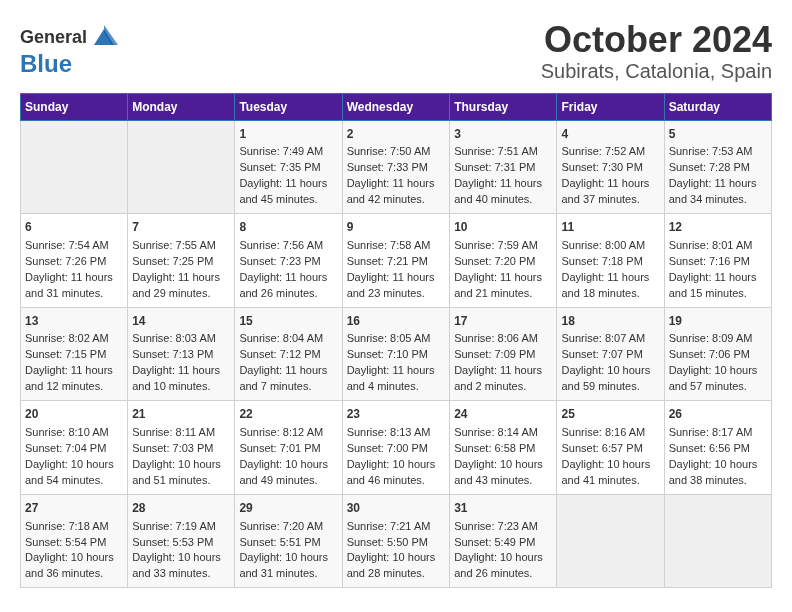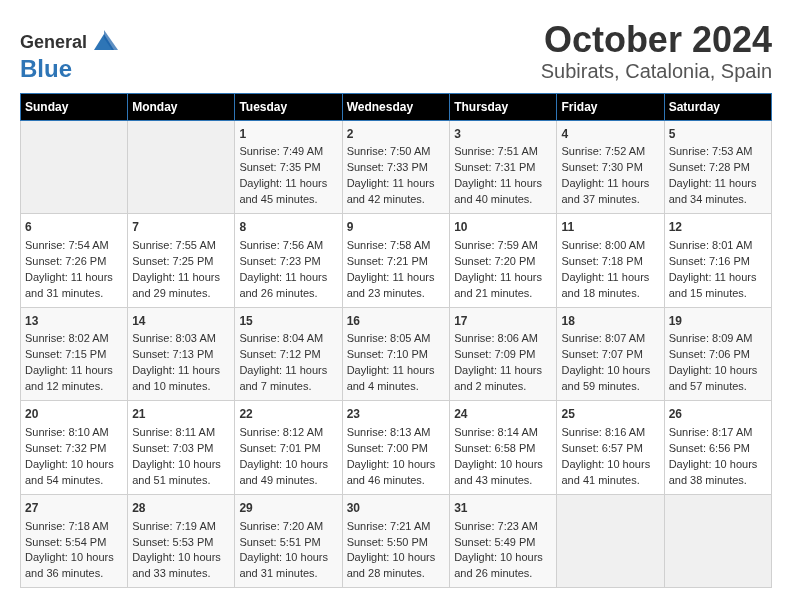--- a/index.html
+++ b/index.html
@@ -6,21 +6,21 @@
     body {
       font-family: Arial, sans-serif;
       background: #fff;
       width: 792px;
       min-height: 612px;
       padding: 20px;
     }
     .header-area {
       display: flex;
       justify-content: space-between;
-      align-items: flex-end;
+      align-items: center;
       margin-bottom: 10px;
     }
     .logo {
       display: flex;
       align-items: center;
       gap: 0;
     }
     .title-area {
       text-align: right;
     }
@@ -33,21 +33,21 @@
     .subtitle {
       font-size: 20px;
       color: #555;
     }
     .calendar {
       width: 100%;
       border-collapse: collapse;
       font-size: 11px;
     }
     .calendar thead tr th {
-      background-color: #000000;
+      background-color: #4c1d95;
       color: #fff;
       padding: 6px 4px;
       text-align: left;
       font-size: 12px;
       font-weight: bold;
       border: 1px solid #2e75b6;
     }
     .calendar tbody tr td {
       vertical-align: top;
       padding: 5px 4px;
@@ -237,21 +237,21 @@
           <span class="day-number">19</span>
           <div class="day-info">Sunrise: 8:09 AM
 Sunset: 7:06 PM
 Daylight: 10 hours and 57 minutes.</div>
         </td>
       </tr>
       <tr>
         <td>
           <span class="day-number">20</span>
           <div class="day-info">Sunrise: 8:10 AM
-Sunset: 7:32 PM
+Sunset: 7:04 PM
 Daylight: 10 hours and 54 minutes.</div>
         </td>
         <td>
           <span class="day-number">21</span>
           <div class="day-info">Sunrise: 8:11 AM
 Sunset: 7:03 PM
 Daylight: 10 hours and 51 minutes.</div>
         </td>
         <td>
           <span class="day-number">22</span>

